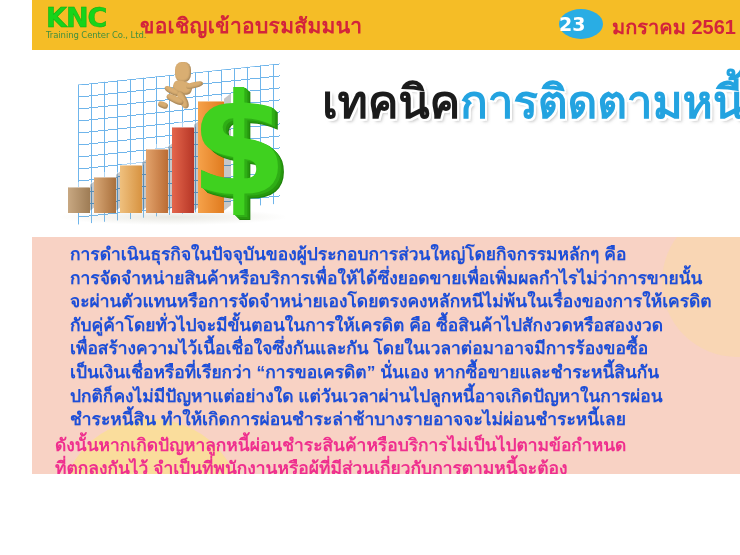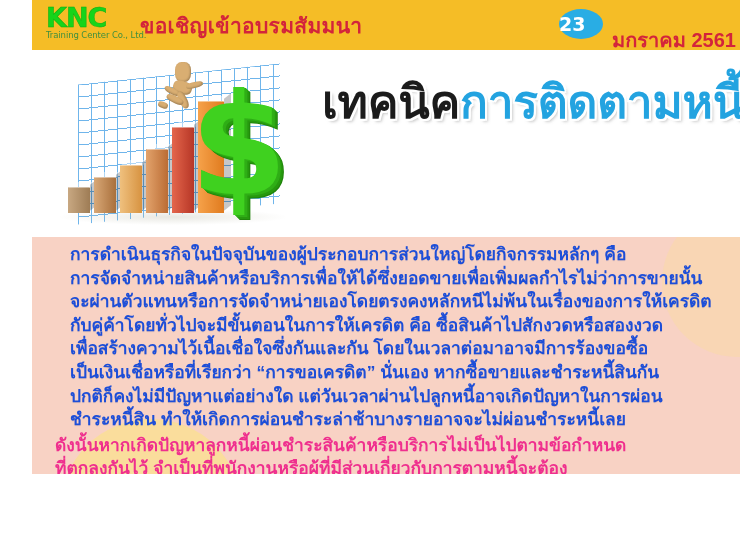--- a/index.html
+++ b/index.html
@@ -78,21 +78,21 @@
   .date-badge-num {
     color: #ffffff;
     font-size: 19px;
     font-weight: bold;
     font-family: "DejaVu Sans", sans-serif;
     line-height: 1;
   }
   .date-text {
     position: absolute;
     left: 580px;
-    top: 24px;
+    top: 11px;
     font-size: 20px;
     color: #d3243b;
     font-weight: bold;
     white-space: nowrap;
   }
 
   
   .hero {
     position: absolute;
     left: 0; top: 50px;

